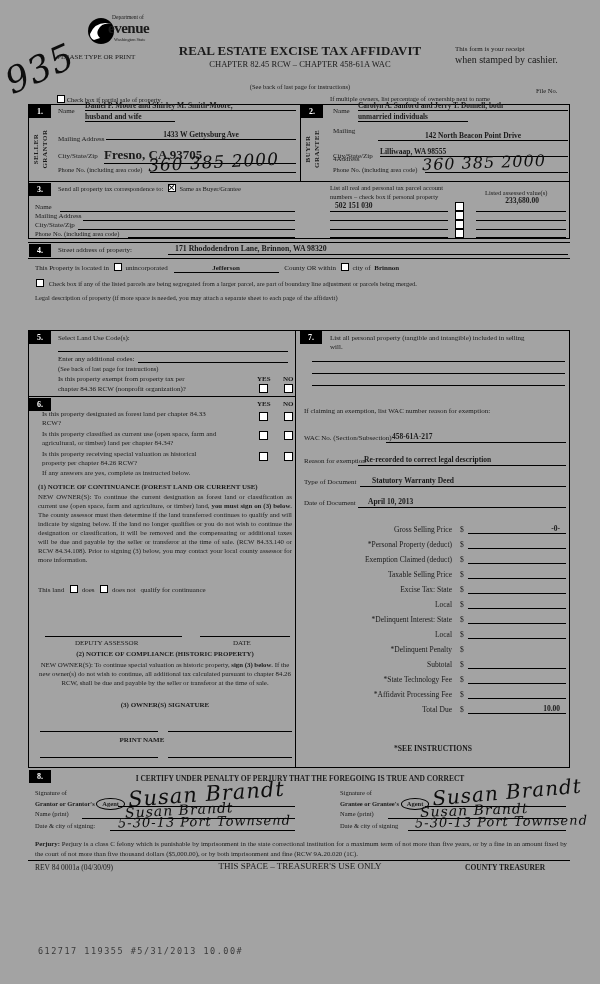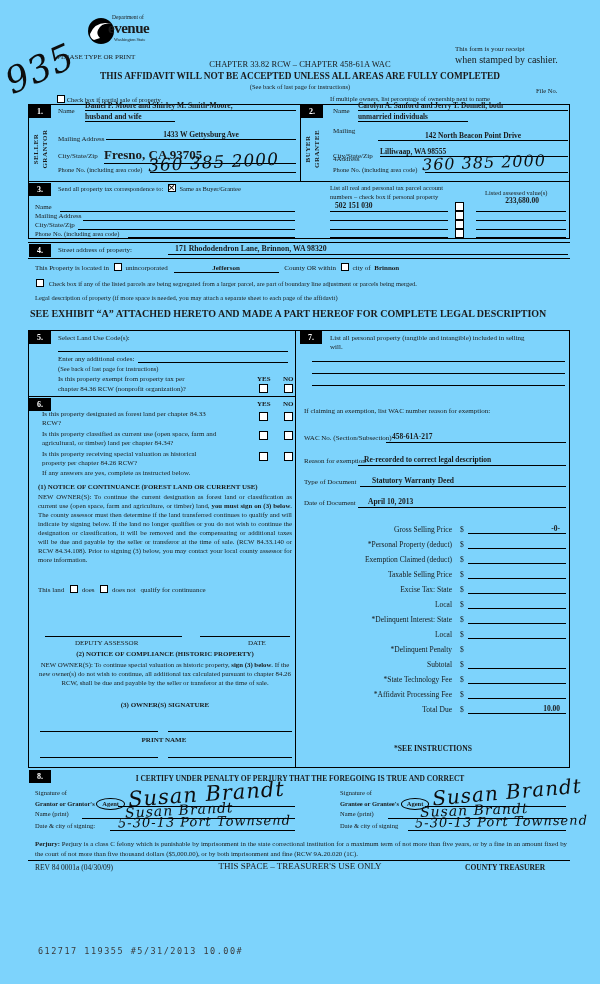--- a/index.html
+++ b/index.html
@@ -1,19 +1,19 @@
 <!DOCTYPE html>
 <html><head>
 <meta charset="utf-8">
 <style>
   * { margin:0; padding:0; box-sizing:border-box; }
   html,body { background:#e8e8e8; }
   .page {
     position:relative; width:600px; height:984px; margin:0 auto;
-    background:#7dd3fc; color:#1a1a1a;
+    background:#a3a3a3; color:#1a1a1a;
     font-family:"Liberation Serif", serif; font-size:7px; overflow:hidden;
   }
   .abs { position:absolute; }
   .b { font-weight:bold; }
   .ctr { text-align:center; }
   .sm { font-size:6.5px; }
   .line { position:absolute; border-bottom:1px solid #000; }
   .box { position:absolute; border:1px solid #000; }
   .numbox {
     position:absolute; width:22px; height:13px; background:#000; color:#fff;
@@ -64,24 +64,24 @@
       <path d="M4,18 Q10,4 26,8 Q16,6 12,14 Q10,18 14,22 L8,24 Q4,22 4,18 Z" fill="#fff"></path>
     </svg>
     <div class="abs" style="left:26px;top:0;font-size:5.5px;">Department of</div>
     <div class="abs b" style="left:22px;top:6px;font-size:15px;letter-spacing:-.5px;">evenue</div>
     <div class="abs" style="left:28px;top:23px;font-size:4.5px;">Washington State</div>
   </div>
 
   <div class="abs hw" style="left:4px;top:48px;font-size:36px;transform:rotate(-24deg);">935</div>
 
   <div class="abs" style="left:57px;top:53px;font-size:7px;">PLEASE TYPE OR PRINT</div>
-  <div class="abs ctr" style="left:140px;top:59px;width:320px;font-size:8.5px;">CHAPTER 33.82 RCW – CHAPTER 458-61A WAC</div>
+  <div class="abs b ctr" style="left:140px;top:43px;width:320px;font-size:13px;">REAL ESTATE EXCISE TAX AFFIDAVIT</div>
+  <div class="abs ctr" style="left:140px;top:59px;width:320px;font-size:8.5px;">CHAPTER 82.45 RCW – CHAPTER 458-61A WAC</div>
   <div class="abs" style="left:455px;top:45px;font-size:7px;">This form is your receipt</div>
   <div class="abs" style="left:455px;top:54px;font-size:10px;">when stamped by cashier.</div>
-  <div class="abs b ctr" style="left:40px;top:71px;width:520px;font-size:9.3px;">THIS AFFIDAVIT WILL NOT BE ACCEPTED UNLESS ALL AREAS ARE FULLY COMPLETED</div>
   <div class="abs ctr sm" style="left:140px;top:83px;width:320px;">(See back of last page for instructions)</div>
   <div class="abs sm" style="left:536px;top:87px;">File No.</div>
 
   <div class="abs sm" style="left:57px;top:95px;">
     <span class="cb"></span>
     <span>Check box if partial sale of property</span>
   </div>
   <div class="abs sm" style="left:330px;top:95px;">If multiple owners, list percentage of ownership next to name</div>
 
   <div class="box" style="left:28px;top:104px;width:542px;height:135px;"></div>
@@ -176,21 +176,20 @@
     <span>city of</span>
     <span class="val" style="margin-left:2px;">Brinnon</span>
   </div>
 
   <div class="abs sm" style="left:36px;top:279px;">
     <span class="cb" style="margin-right:3px;"></span>
     <span>Check box if any of the listed parcels are being segregated from a larger parcel, are part of boundary line adjustment or parcels being merged.</span>
   </div>
   <div class="abs sm" style="left:35px;top:294px;">Legal description of property (if more space is needed, you may attach a separate sheet to each page of the affidavit)</div>
 
-  <div class="abs b" style="left:30px;top:308px;width:540px;font-size:10px;">SEE EXHIBIT “A” ATTACHED HERETO AND MADE A PART HEREOF FOR COMPLETE LEGAL DESCRIPTION</div>
 
   <div class="box" style="left:28px;top:330px;width:542px;height:438px;"></div>
   <div class="abs" style="left:295px;top:330px;width:0;height:438px;border-left:1px solid #000;"></div>
   <div class="line" style="left:28px;top:396px;width:267px;"></div>
 
   <div class="numbox" style="left:29px;top:331px;">5.</div>
   <div class="abs" style="left:58px;top:334px;">Select Land Use Code(s):</div>
   <div class="line" style="left:58px;top:351px;width:230px;"></div>
   <div class="abs" style="left:58px;top:355px;">Enter any additional codes:</div>
   <div class="line" style="left:138px;top:362px;width:150px;"></div>
@@ -233,31 +232,31 @@
     <span class="cb" style="margin:0 2px 0 4px;"></span>
     <span>does</span>
     <span class="cb" style="margin:0 2px 0 4px;"></span>
     <span>does not</span>
     <span style="margin-left:3px;">qualify for continuance</span>
   </div>
 
   <div class="line" style="left:45px;top:636px;width:137px;"></div>
   <div class="line" style="left:200px;top:636px;width:90px;"></div>
   <div class="abs" style="left:75px;top:639px;">DEPUTY ASSESSOR</div>
-  <div class="abs" style="left:248px;top:639px;">DATE</div>
+  <div class="abs" style="left:233px;top:639px;">DATE</div>
 
   <div class="abs b ctr" style="left:38px;top:650px;width:254px;font-size:6.9px;">(2) NOTICE OF COMPLIANCE (HISTORIC PROPERTY)</div>
   <div class="abs ctr" style="left:38px;top:660px;width:254px;font-size:6.8px;line-height:9px;">
     <span>NEW OWNER(S):  To continue special valuation as historic property, </span><span class="b">sign (3) below</span><span>.  If the new owner(s) do not wish to continue, all additional tax calculated pursuant to chapter 84.26 RCW, shall be due and payable by the seller or transferor at the time of sale.</span>
   </div>
 
   <div class="abs b ctr" style="left:38px;top:701px;width:254px;">(3)  OWNER(S) SIGNATURE</div>
   <div class="line" style="left:40px;top:731px;width:118px;"></div>
   <div class="line" style="left:168px;top:731px;width:124px;"></div>
-  <div class="abs b ctr" style="left:54px;top:736px;width:220px;">PRINT NAME</div>
+  <div class="abs b ctr" style="left:32px;top:736px;width:220px;">PRINT NAME</div>
   <div class="line" style="left:40px;top:757px;width:118px;"></div>
   <div class="line" style="left:168px;top:757px;width:124px;"></div>
 
   <div class="numbox" style="left:300px;top:331px;">7.</div>
   <div class="abs" style="left:330px;top:334px;">List all personal property (tangible and intangible) included in selling</div>
   <div class="abs" style="left:330px;top:343px;">will.</div>
   <div class="line" style="left:312px;top:361px;width:253px;"></div>
   <div class="line" style="left:312px;top:373px;width:253px;"></div>
   <div class="line" style="left:312px;top:385px;width:253px;"></div>
 

